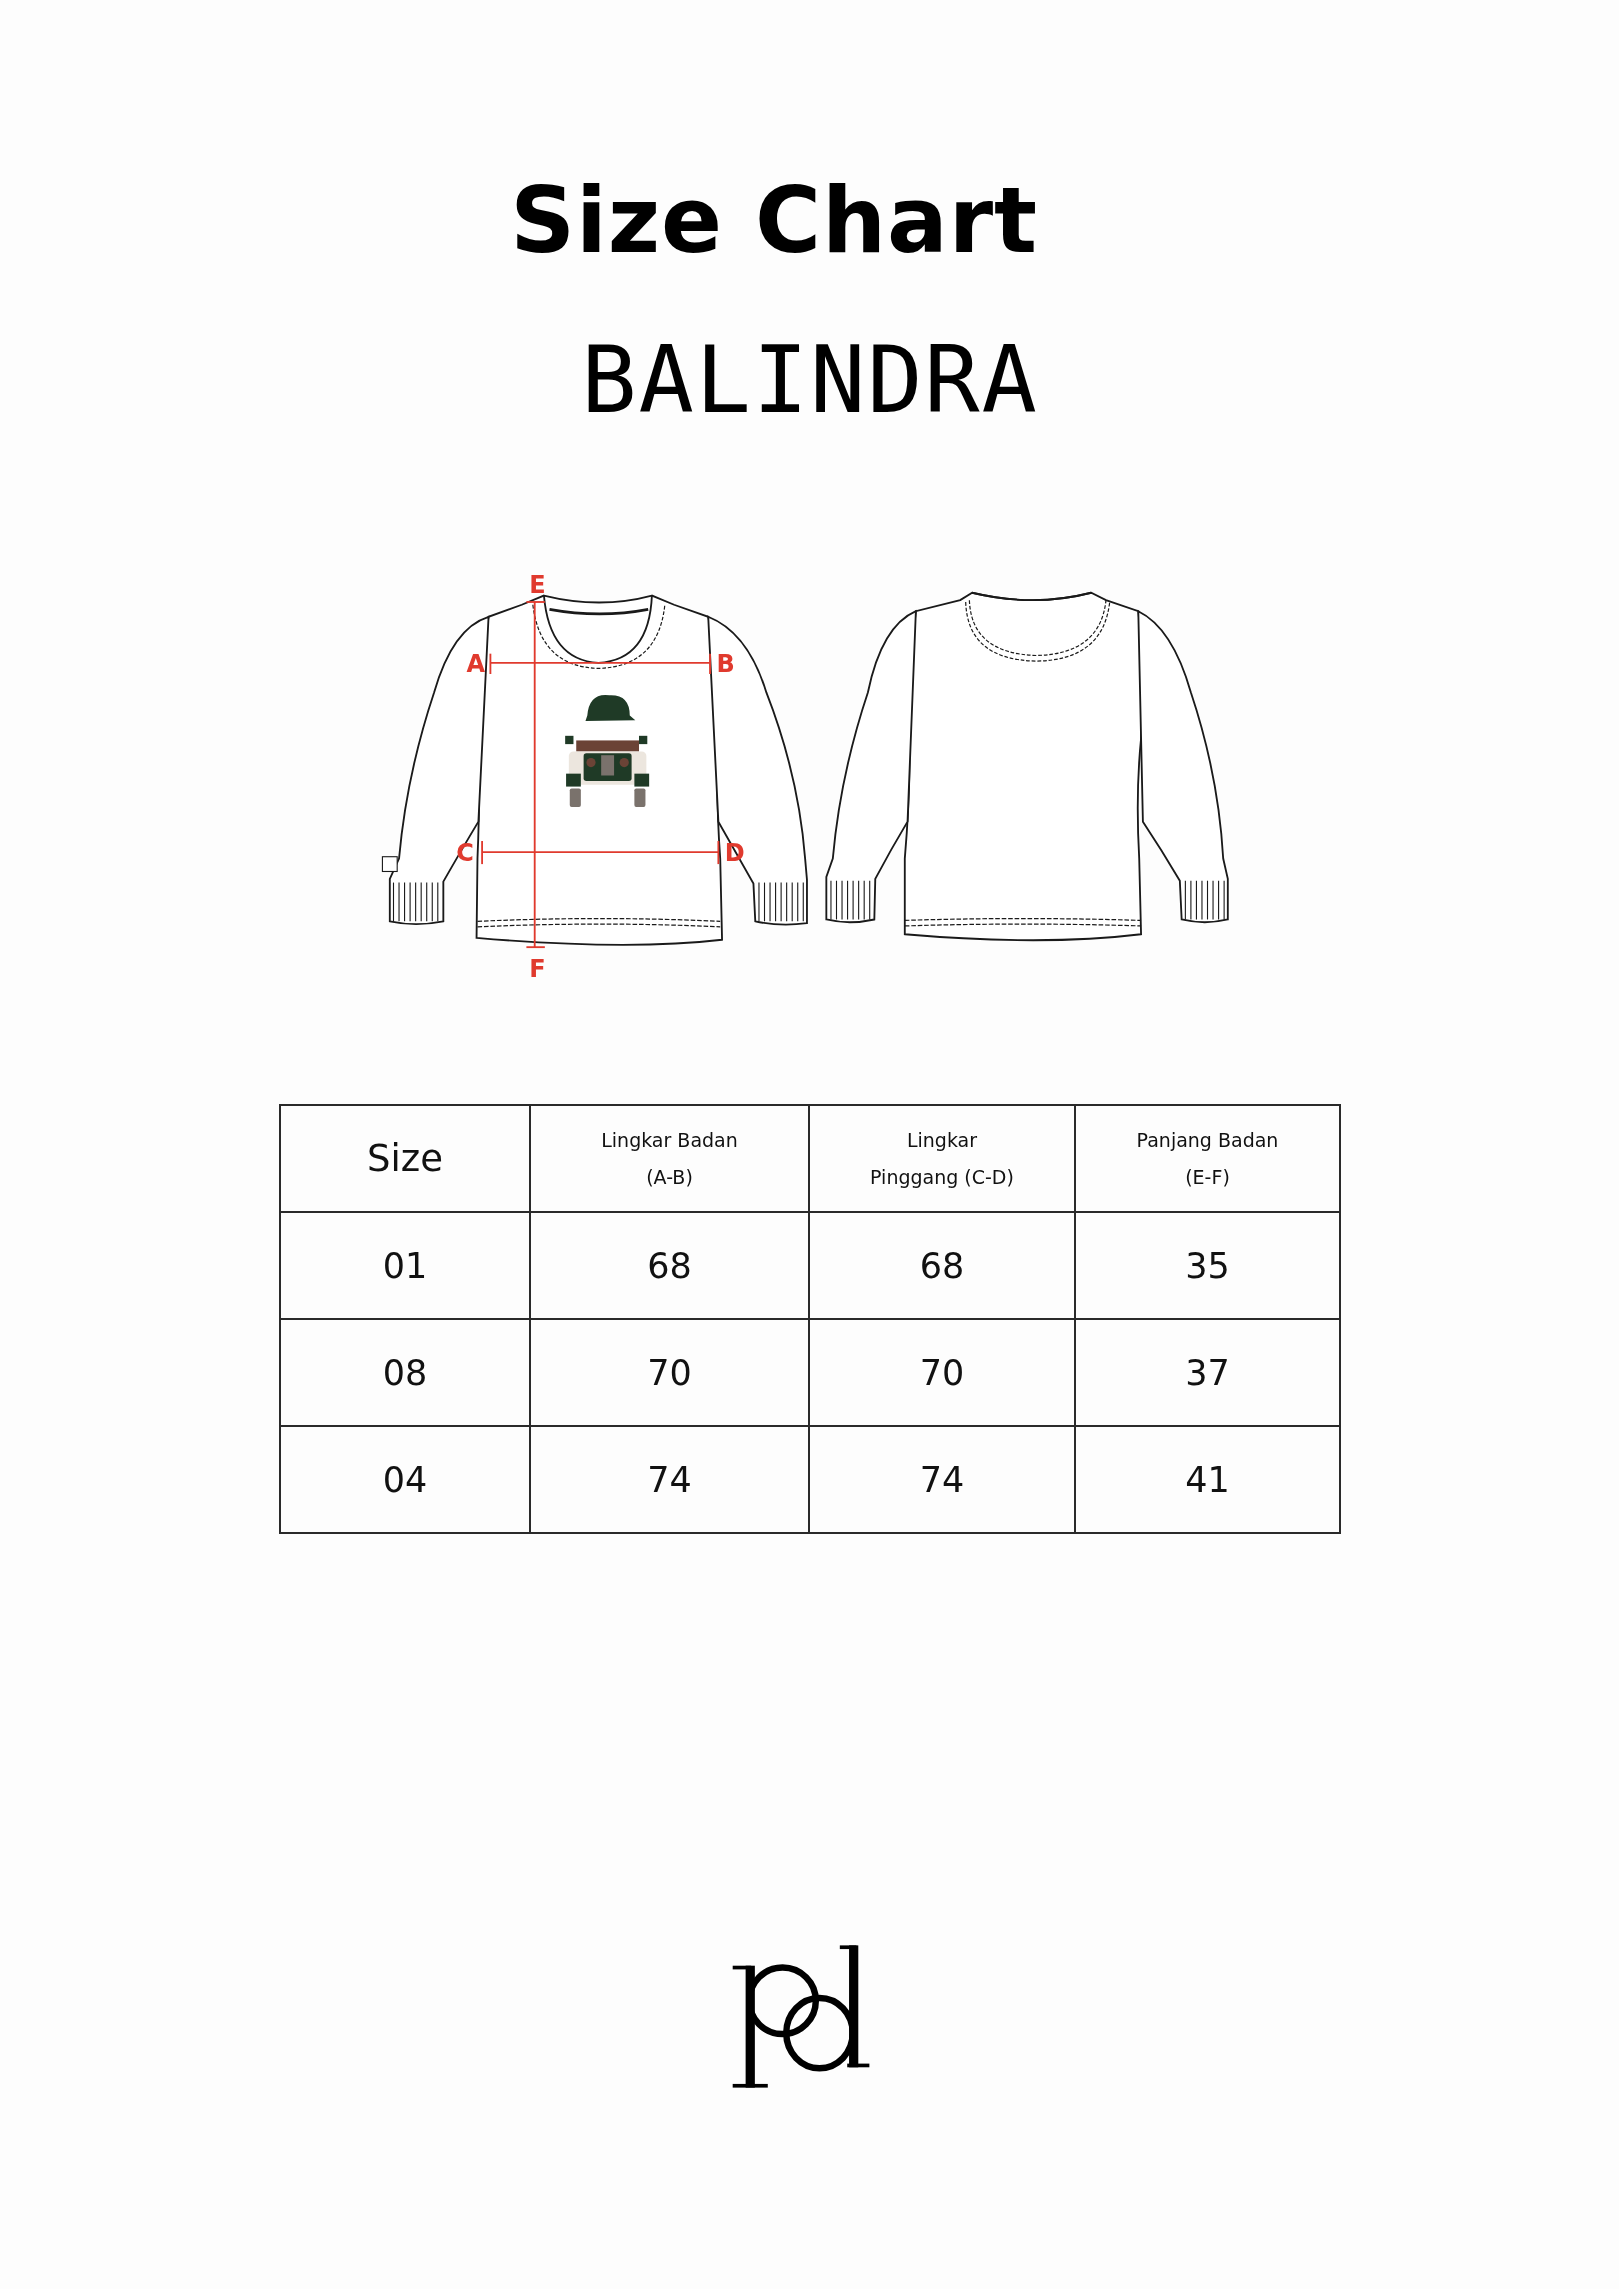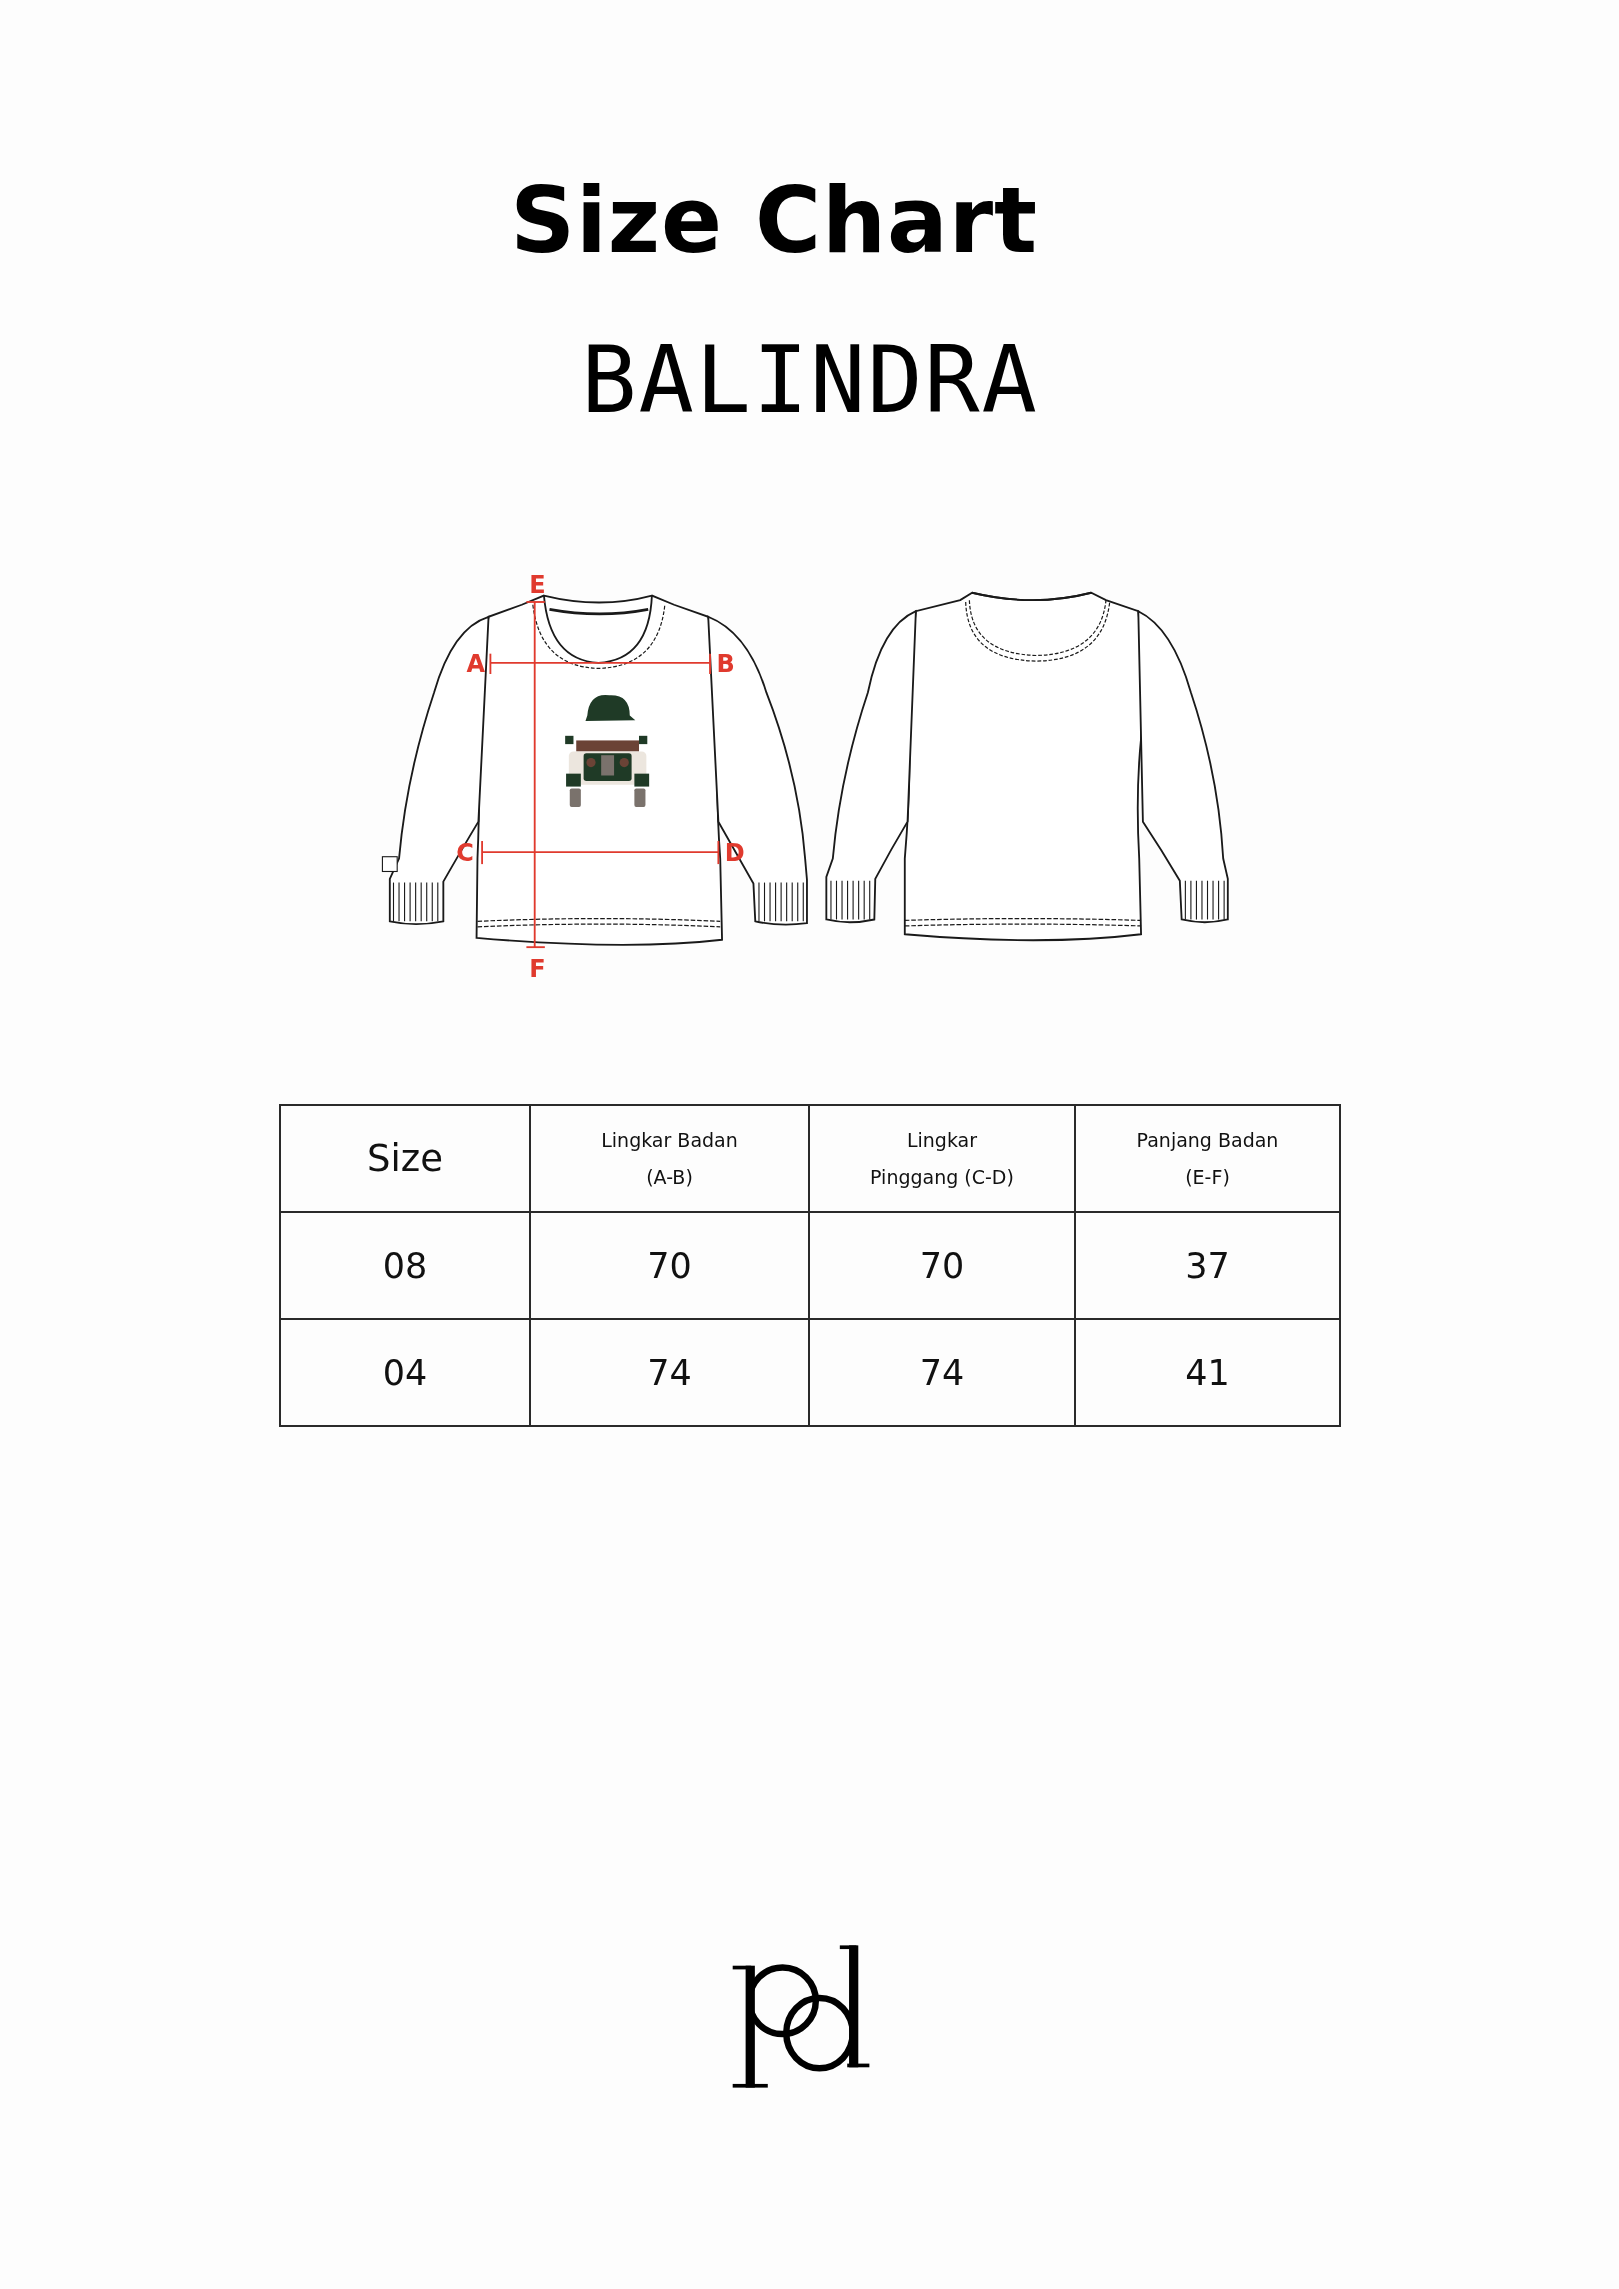--- a/index.html
+++ b/index.html
@@ -191,20 +191,26 @@
     <th>
       <span class="hdr-line">Lingkar</span>
       <span class="hdr-line">Pinggang (C-D)</span>
     </th>
     <th>
       <span class="hdr-line">Panjang Badan</span>
       <span class="hdr-line">(E-F)</span>
     </th>
   </tr>
   <tr>
+    <td>01</td>
+    <td>68</td>
+    <td>68</td>
+    <td>35</td>
+  </tr>
+  <tr>
     <td>08</td>
     <td>70</td>
     <td>70</td>
     <td>37</td>
   </tr>
   <tr>
     <td>04</td>
     <td>74</td>
     <td>74</td>
     <td>41</td>

